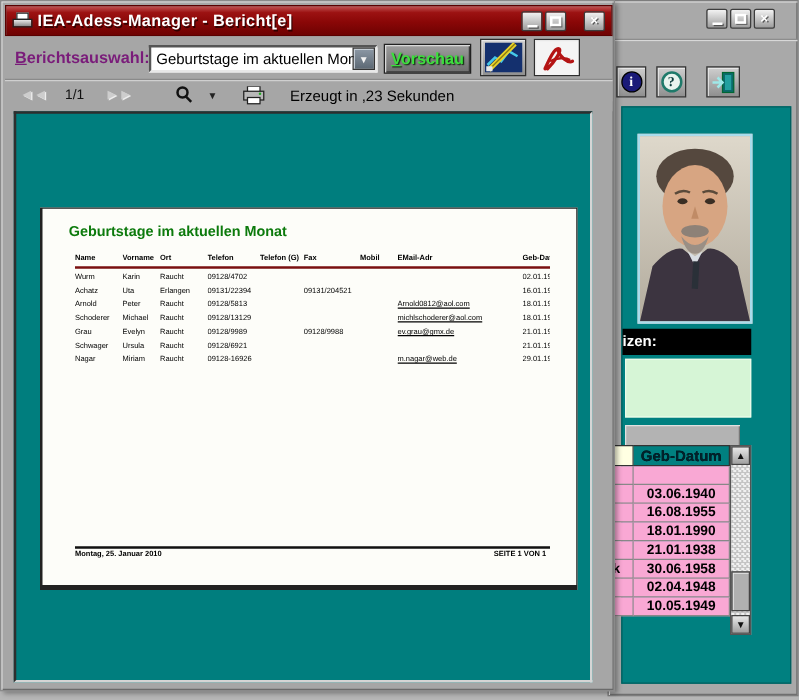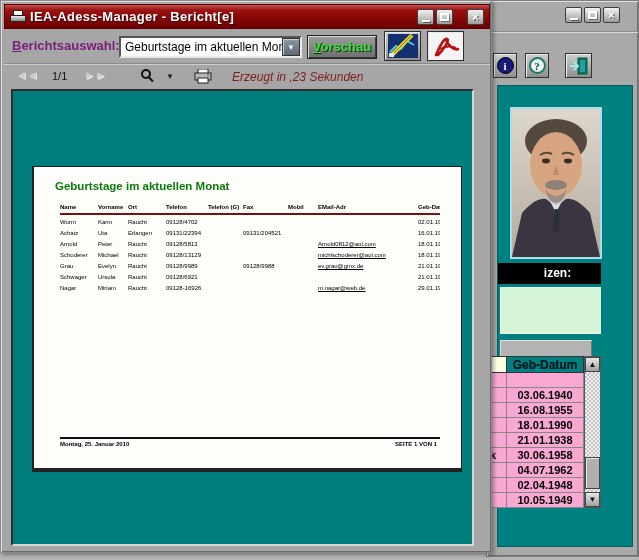--- a/index.html
+++ b/index.html
@@ -19,21 +19,21 @@
   .tool-ic { position:absolute; top:52px; width:24px; height:25px; background:linear-gradient(180deg,#cfcfcf,#8f8f8f);
     border:1px solid #333; box-shadow:inset 1px 1px 0 #eee; display:flex; align-items:center; justify-content:center; }
   #btn-info { left:6px; }  #btn-help { left:38px; }  #btn-exit { left:78px; width:27px; }
   .circle-ic { width:17px; height:17px; border-radius:50%; display:flex; align-items:center; justify-content:center;
     font-weight:bold; font-size:11px; font-family:"Liberation Serif", serif; }
   .info-c { background:#1a1a78; color:#fff; border:1px solid #000; }
   .help-c { background:#e8f4ee; color:#0a3a3a; border:2px solid #1f7a6a; }
   .bg-panel { position:absolute; left:10px; top:84px; width:136px; height:462px; background:#008080; border:1px solid #005f5f; }
   .photo { position:absolute; left:12px; top:21px; width:92px; height:152px; border:2px solid #aadcec; background:#c9c2b4; }
   .notes-bar { position:absolute; left:0px; top:177px; width:103px; height:21px; background:#000; color:#fff;
-    font-weight:bold; font-size:12px; line-height:21px; padding-left:16px;text-align:center; }
+    font-weight:bold; font-size:12px; line-height:21px; padding-left:0; }
   .notes-box { position:absolute; left:2px; top:201px; width:101px; height:47px; background:#d6f5d6; border:1px solid #eafbea; }
   .gray-strip { position:absolute; left:2px; top:254px; width:92px; height:17px; background:#b3b3b3;
     box-shadow:inset 1px 1px 0 #e0e0e0, inset -1px -1px 0 #777; }
   .bg-table { position:absolute; left:0px; top:355px; width:97px; }
   .bgt-head { display:grid; grid-template-columns:20px 77px; height:17px; }
   .bgt-head .hcell { background:#008080; border:1px solid #333; border-left:none; color:#00222c; font-weight:bold;
     font-size:12px; display:flex; align-items:center; justify-content:center; text-shadow:0 0 0 #000; }
   .bgt-head .hcell.sliver { border-right:1px solid #333; background:#ffffe2; }
   .bgtrow { display:grid; grid-template-columns:20px 77px; height:15px; }
   .bgtrow span { background:#f9a8d4; border-bottom:1px solid #888; border-right:1px solid #888; color:#000;
@@ -85,21 +85,21 @@
     border-top:1px solid #8a8a8a; box-shadow:inset 0 1px 0 #cfcfcf; }
   .nav-g { position:absolute; top:6px; color:#cdcdcd; font-size:9px; text-shadow:1px 1px 0 #eee; }
   #nav-first { left:14px; } #nav-prev { left:25px; } #nav-next { left:82px; } #nav-last { left:93px; }
   .page-ind { position:absolute; left:48px; top:6px; font-size:11px; color:#111; }
   .mag-wrap { position:absolute; left:137px; top:5px; width:16px; height:16px; }
   .mag { width:10px; height:10px; border:2px solid #111; border-radius:50%; position:relative; }
   .mag::after { content:""; position:absolute; width:7px; height:2px; background:#111; transform:rotate(45deg);
     right:-5px; bottom:-3px; }
   .mag-caret { position:absolute; left:162px; top:8px; color:#222; font-size:8px; }
   .printer-wrap { position:absolute; left:190px; top:5px; }
-  .status-txt { position:absolute; left:228px; top:6px; font-size:12px; color:#7f1d1d;font-style:italic; }
+  .status-txt { position:absolute; left:228px; top:6px; font-size:12px; color:#000000; }
 
   .preview { position:absolute; left:10px; top:88px; width:463px; height:457px; background:#007e7e;
     border-top:2px solid #2e2e2e; border-left:2px solid #2e2e2e; border-right:2px solid #d5d5d5; border-bottom:2px solid #d5d5d5; }
   .page { position:absolute; left:19px; top:75px; width:430px; height:306px; background:#fdfdf9;
     border:1px solid #222; border-left-width:2px; border-bottom-width:4px; }
   .pg-title { position:absolute; left:21px; top:13px; color:#0c7a0c; font-weight:bold; font-size:11.5px; }
   .pg-table { position:absolute; left:26px; top:36px; width:380px; }
   .rrow { display:grid; grid-template-columns:38px 30px 38px 42px 35px 45px 30px 100px 1fr; height:11px; }
   .rrow.head { height:9px; }
   .rcell { font-size:6px; line-height:9px; color:#000; white-space:nowrap; overflow:hidden; }
@@ -199,24 +199,20 @@
           <div class="bgtrow">
             <span class="scell"></span>
             <span class="dcell">21.01.1938</span>
           </div>
           <div class="bgtrow">
             <span class="scell">k</span>
             <span class="dcell">30.06.1958</span>
           </div>
           <div class="bgtrow">
             <span class="scell"></span>
-            <span class="dcell">04.07.1962</span>
-          </div>
-          <div class="bgtrow">
-            <span class="scell"></span>
             <span class="dcell">02.04.1948</span>
           </div>
           <div class="bgtrow">
             <span class="scell"></span>
             <span class="dcell">10.05.1949</span>
           </div>
         </div>
 
     </div>
     <div class="bg-scroll">

